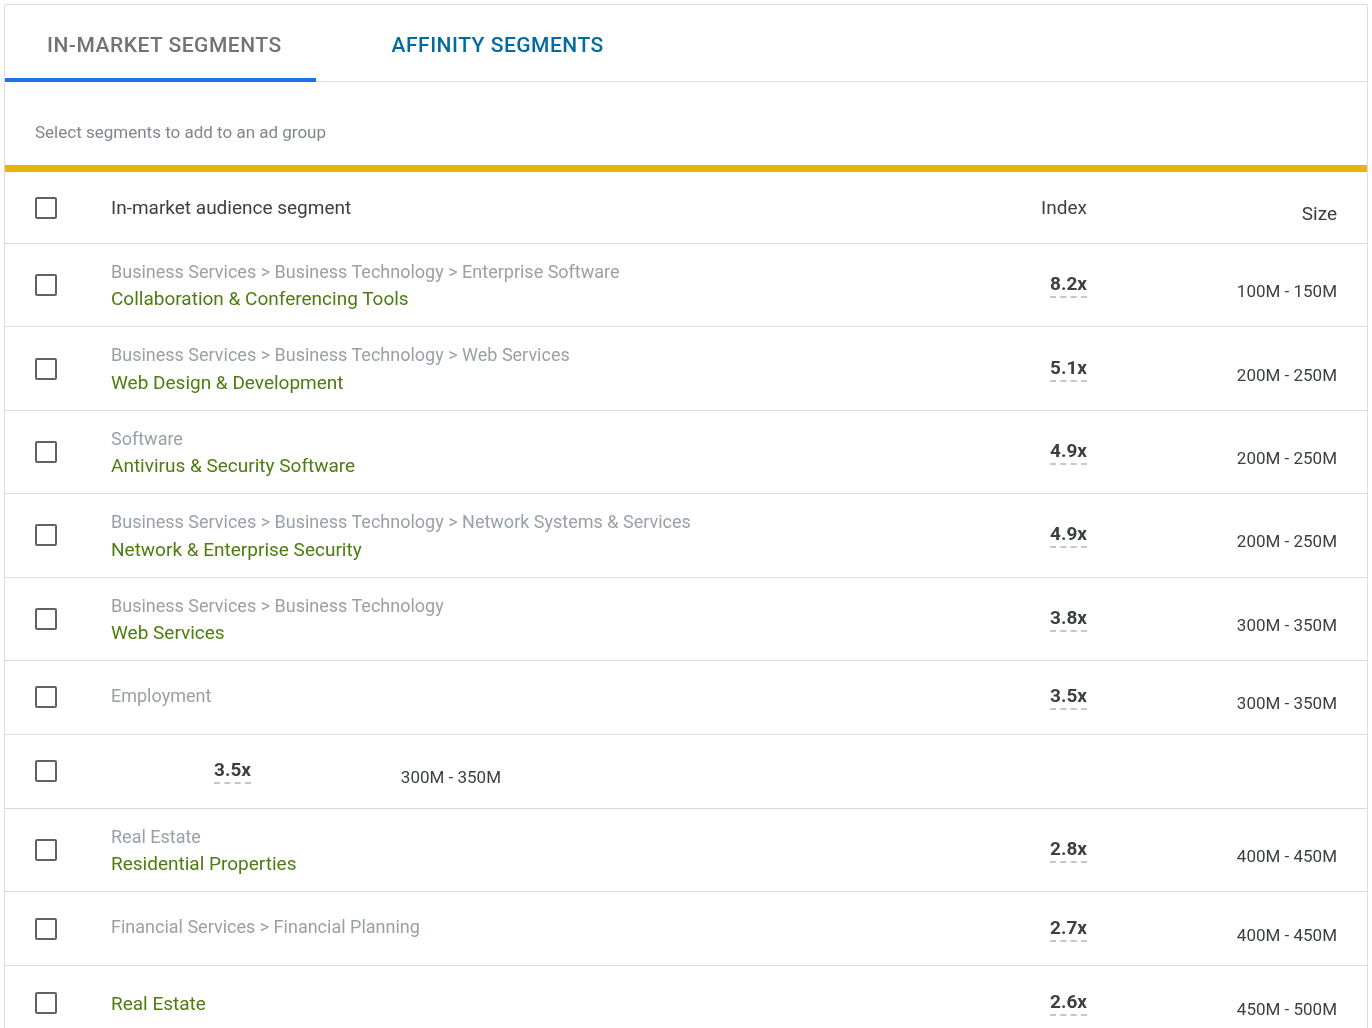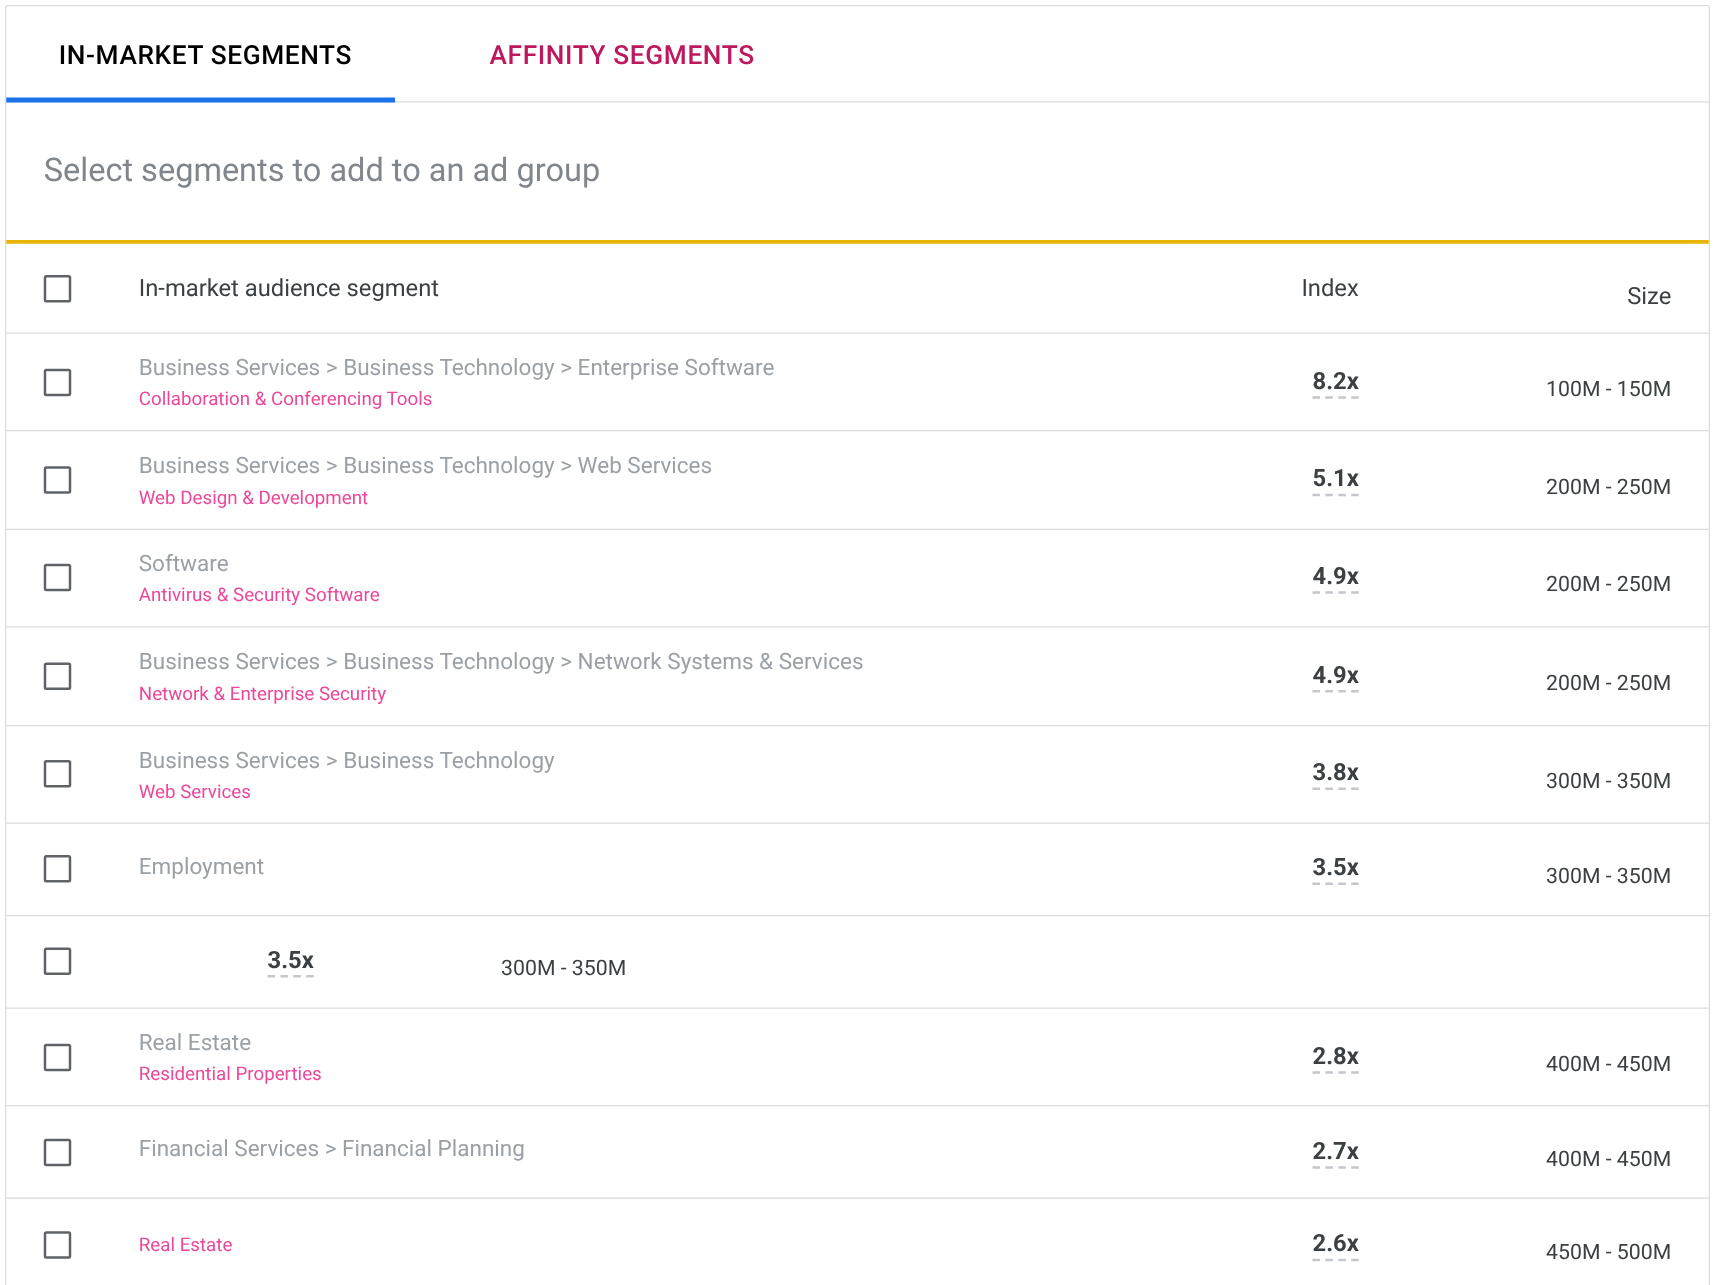--- a/index.html
+++ b/index.html
@@ -19,41 +19,41 @@
       display: flex;
       gap: 110px;
       padding: 0 42px;
       border-bottom: 1px solid #dadce0;
     }
     .tab {
       padding: 28px 0 24px 0;
       font-size: 21px;
       font-weight: 500;
       letter-spacing: 0.5px;
-      color: #be185d;
+      color: #0369a1;
       cursor: pointer;
       position: relative;
     }
     .tab.active {
-      color: #000000;
+      color: #737373;
     }
     .tab.active::after {
       content: "";
       position: absolute;
       bottom: -1px;
       left: -42px;
       right: -34px;
       height: 4px;
       background: #1a73e8;
     }
     .instruction {
-      padding: 40px 0 40px 30px;
-      font-size: 26px;
+      padding: 40px 0 23px 30px;
+      font-size: 17px;
       color: #80868b;
-      border-bottom: 3px solid #eab308;
+      border-bottom: 7px solid #eab308;
     }
     .table {
       width: 100%;
     }
     .row {
       display: flex;
       align-items: center;
       padding: 16px 30px 16px 30px;
       border-bottom: 1px solid #dadce0;
       min-height: 74px;
@@ -96,22 +96,22 @@
       font-size: 19px;
       color: #3c4043;
     }
     .breadcrumb {
       font-size: 18px;
       color: #9aa0a6;
       margin-bottom: 4px;
       line-height: 1.3;
     }
     .segment-name {
-      font-size: 15px;
-      color: #ec4899;
+      font-size: 19px;
+      color: #4d7c0f;
     }
     .index-val {
       display: inline-block;
       font-size: 19px;
       font-weight: 700;
       color: #3c4043;
       border-bottom: 2px dashed #c4c7cc;
       padding-bottom: 1px;
     }
     .size-val {

